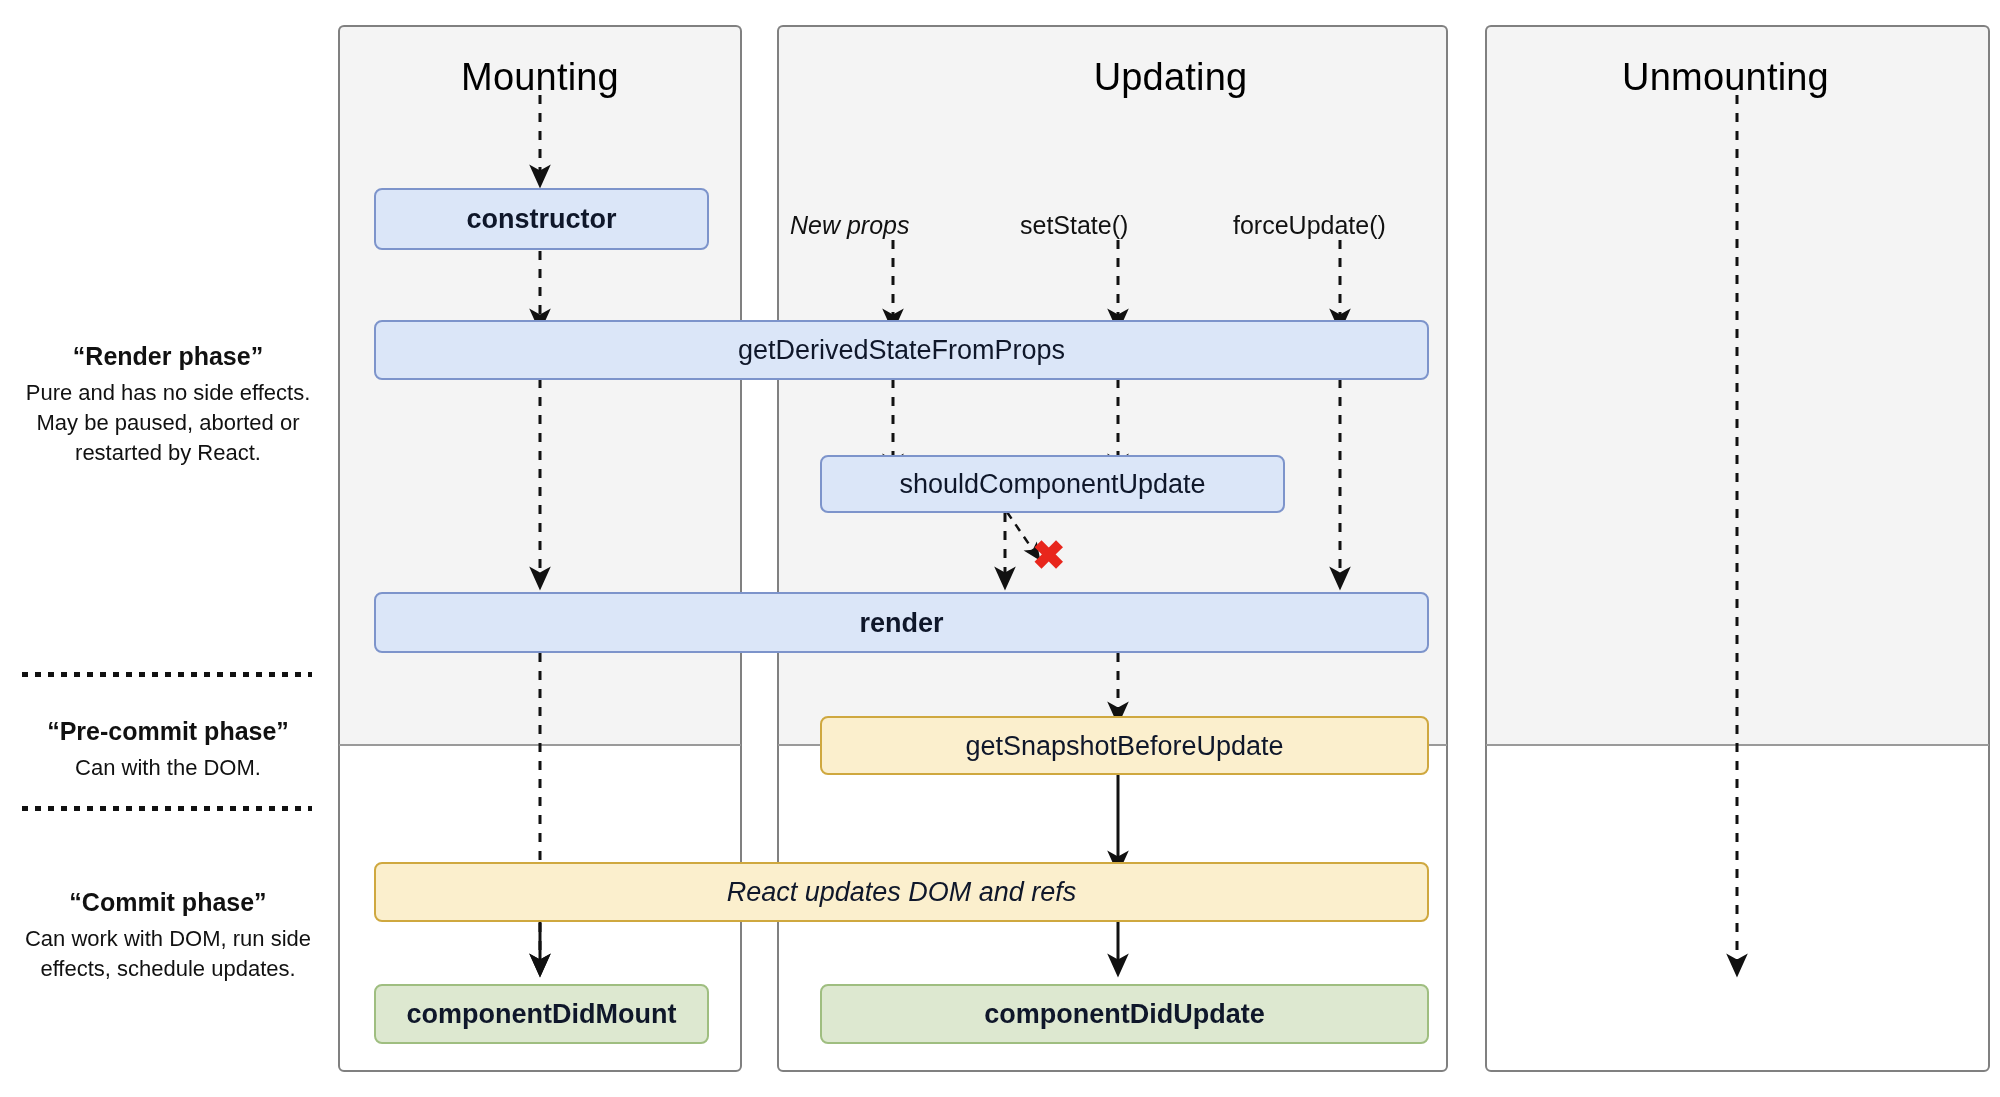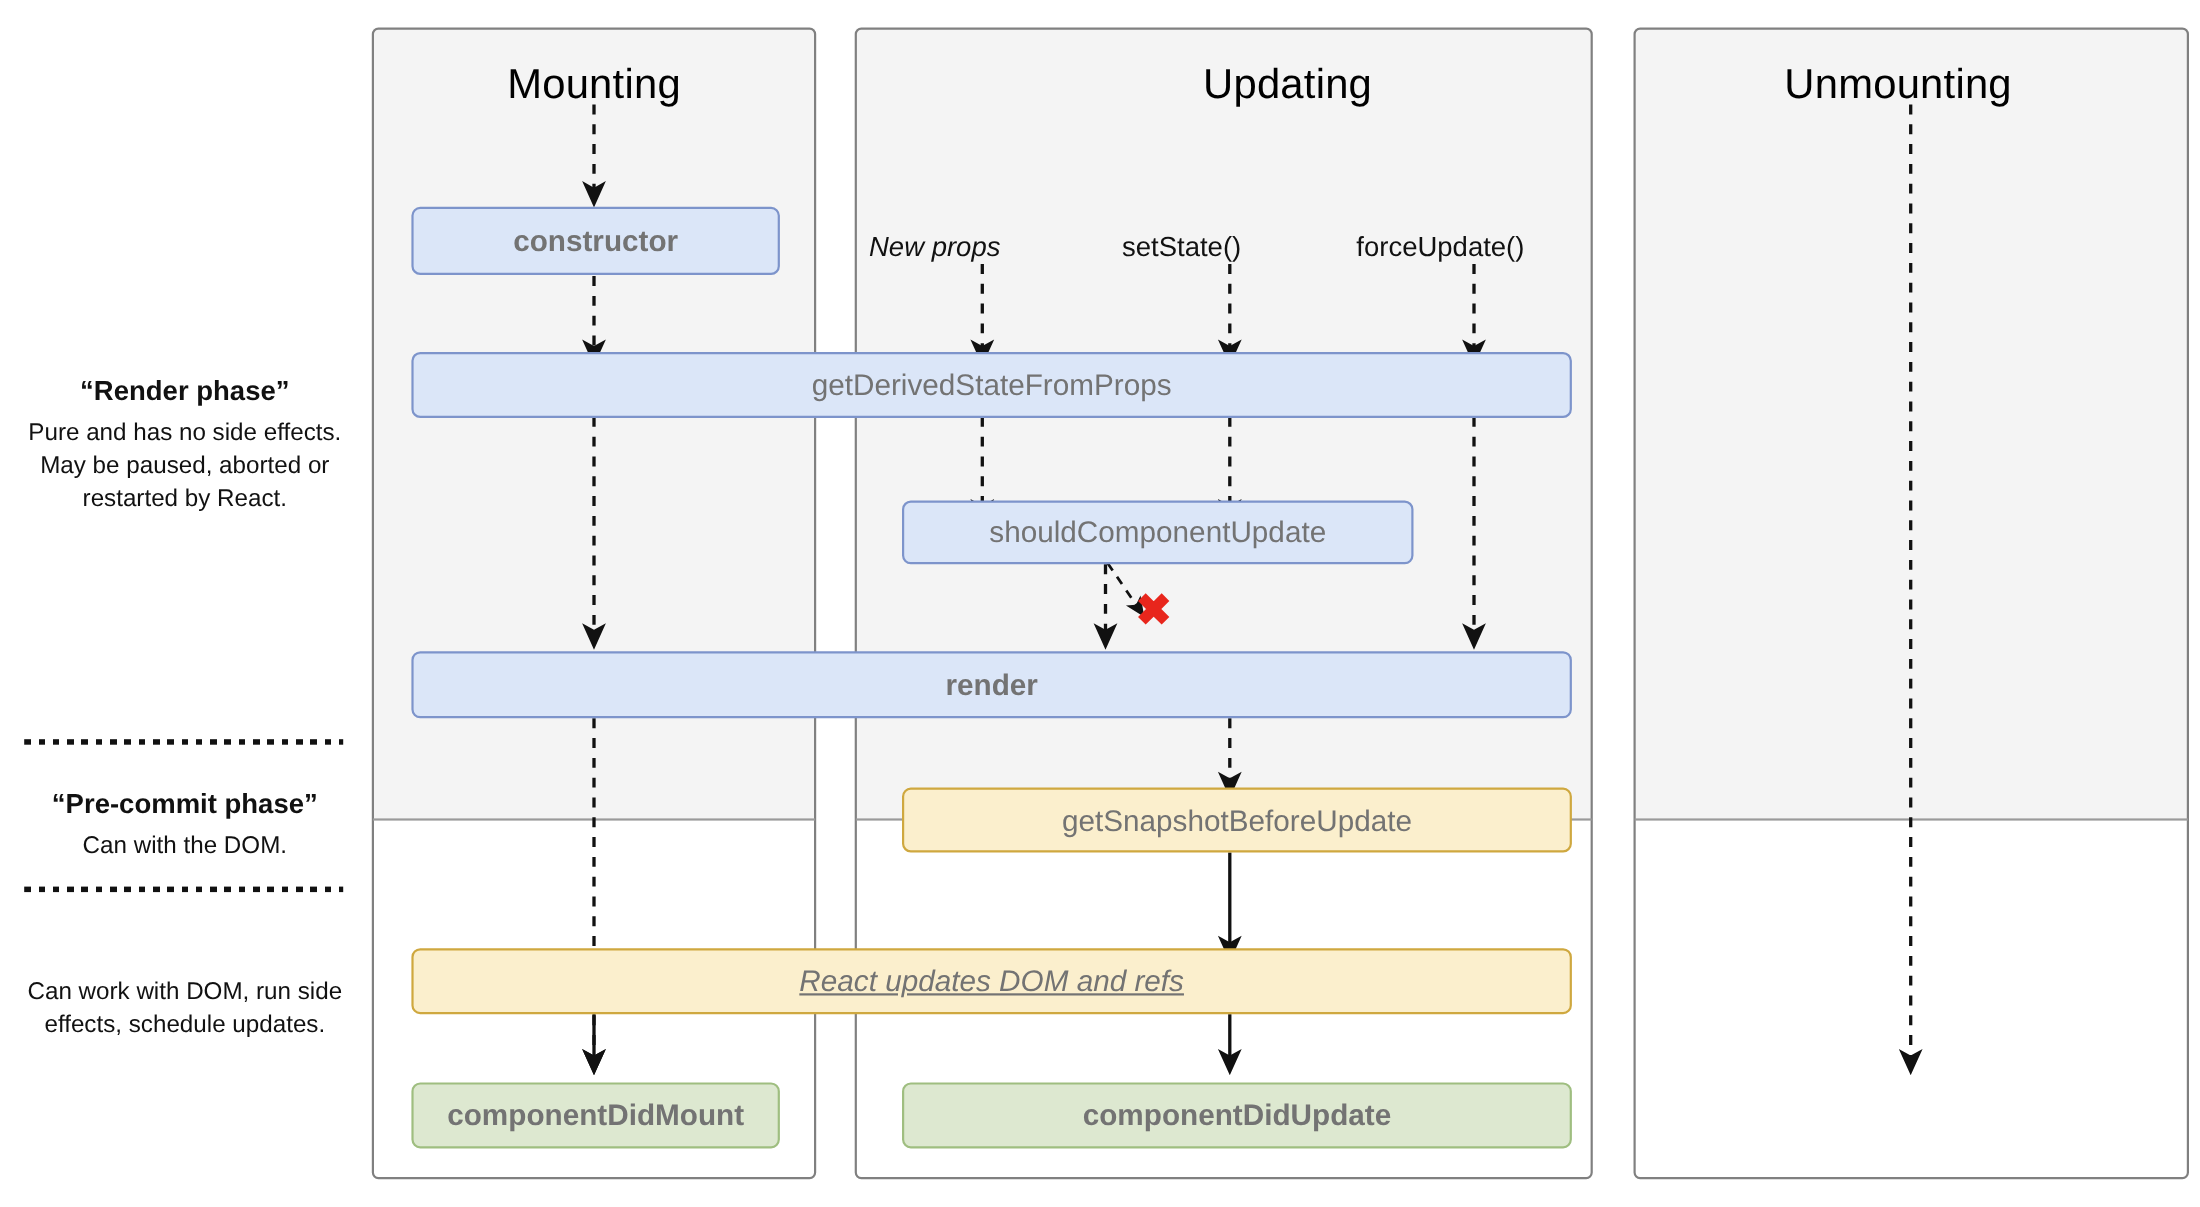--- a/index.html
+++ b/index.html
@@ -78,21 +78,21 @@
   
   .node {
     position: absolute;
     box-sizing: border-box;
     border-radius: 8px;
     display: flex;
     align-items: center;
     justify-content: center;
     font-size: 27px;
     line-height: 32px;
-    color: #737373;
+    color: #0f172a;
     text-align: right;
     white-space: nowrap;
   }
   .node.blue   { background: #dbe6f8; border: 2px solid #7d94cb; }
   .node.yellow { background: #fbefcd; border: 2px solid #cfa83f; }
   .node.green  { background: #dde8d0; border: 2px solid #9fbe80; }
   .node.bold   { font-weight: bold; }
   .node.italic { font-style: italic; }
 
   
@@ -148,20 +148,21 @@
   <div class="dotline" style="top:672px;"></div>
 
   <div class="legend-block" style="top:715px;">
     <div class="legend-title">“Pre-commit phase”</div>
     <div class="legend-body">Can with the DOM.</div>
   </div>
 
   <div class="dotline" style="top:806px;"></div>
 
   <div class="legend-block" style="top:886px;">
+    <div class="legend-title">“Commit phase”</div>
     <div class="legend-body">Can work with DOM, run side effects, schedule updates.</div>
   </div>
 
   <div class="trigger italic" style="left:790px; top:210px; width:220px;">New props</div>
   <div class="trigger" style="left:1020px; top:210px; width:220px;">setState()</div>
   <div class="trigger" style="left:1233px; top:210px; width:230px;">forceUpdate()</div>
 
   <svg class="arrow-layer" viewBox="0 0 2000 1097" xmlns="http://www.w3.org/2000/svg">
     <defs>
       <marker id="ah" markerWidth="9" markerHeight="9" refX="4.2" refY="4.2" orient="auto">
@@ -211,21 +212,21 @@
   <div class="node blue bold" style="left:374px; top:188px; width:335px; height:62px;">constructor</div>
 
   <div class="node blue" style="left:374px; top:320px; width:1055px; height:60px;">getDerivedStateFromProps</div>
 
   <div class="node blue" style="left:820px; top:455px; width:465px; height:58px;">shouldComponentUpdate</div>
 
   <div class="node blue bold" style="left:374px; top:592px; width:1055px; height:61px;">render</div>
 
   <div class="node yellow" style="left:820px; top:716px; width:609px; height:59px;">getSnapshotBeforeUpdate</div>
 
-  <div class="node yellow italic" style="left:374px; top:862px; width:1055px; height:60px;text-decoration:underline;">React updates DOM and refs</div>
+  <div class="node yellow italic" style="left:374px; top:862px; width:1055px; height:60px;">React updates DOM and refs</div>
 
   <div class="node green bold" style="left:374px; top:984px; width:335px; height:60px;">componentDidMount</div>
 
   <div class="node green bold" style="left:820px; top:984px; width:609px; height:60px;">componentDidUpdate</div>
 
 
   <div class="xmark" style="left:1032px; top:535px;">✖</div>
 
 </div>
 

